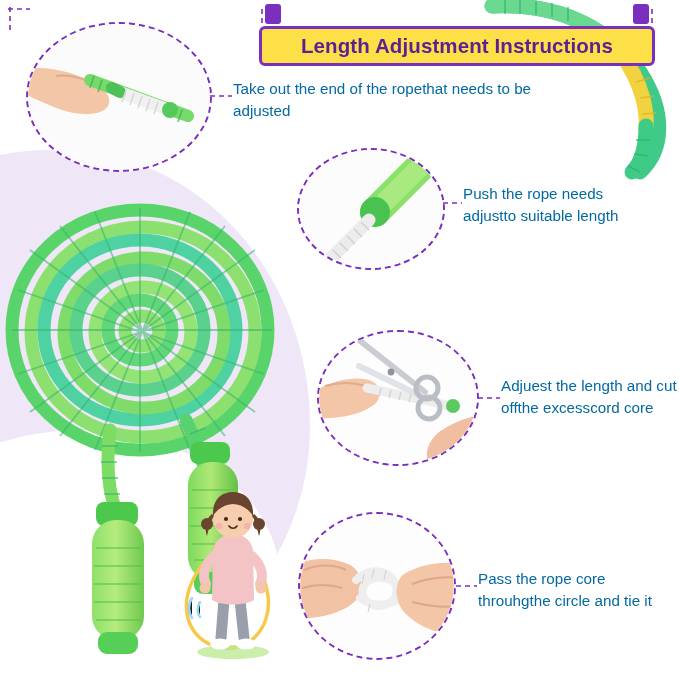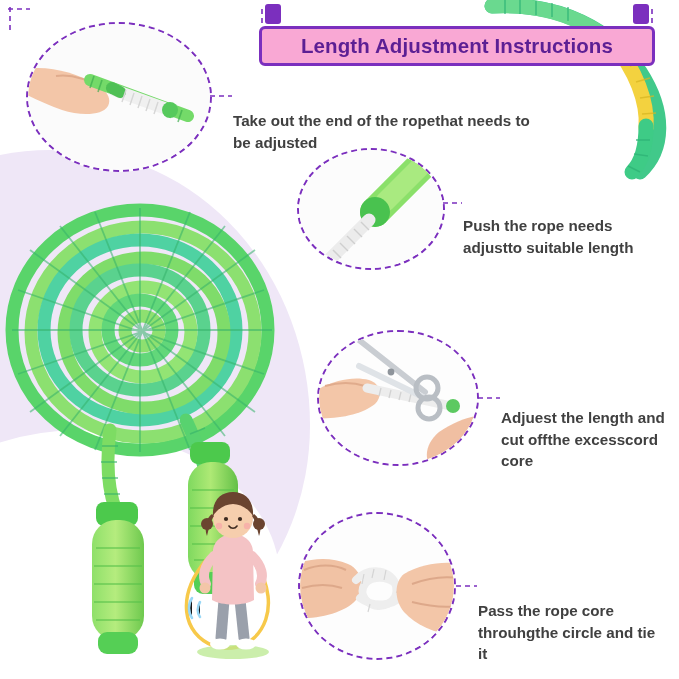--- a/index.html
+++ b/index.html
@@ -59,21 +59,21 @@
   }
   .banner-box {
     position: absolute;
     left: 8px;
     top: 22px;
     width: 396px;
     height: 40px;
     border: 3px solid #7b2fbe;
     border-radius: 6px;
     box-sizing: border-box;
-    background: #f9a8d4;
+    background: #fde047;
     display: flex;
     align-items: center;
     justify-content: center;
   }
   .banner-title {
     color: #5c1f94;
     font-size: 20.5px;
     font-weight: bold;
     letter-spacing: 0.1px;
     white-space: nowrap;
@@ -102,26 +102,25 @@
   .bubble .photo {
     position: absolute;
     inset: 0;
     border-radius: 50%;
     overflow: hidden;
   }
 
   
   .caption {
     position: absolute;
-    color: #404040;
+    color: #0369a1;
     font-size: 15.2px;
-    font-weight: bold;
+    font-weight: normal;
     line-height: 1.42;
     z-index: 6;
-    margin-top: 32px;
   }
 
   
   .svg-layer {
     position: absolute;
     left: 0;
     top: 0;
     width: 679px;
     height: 679px;
     z-index: 2;

